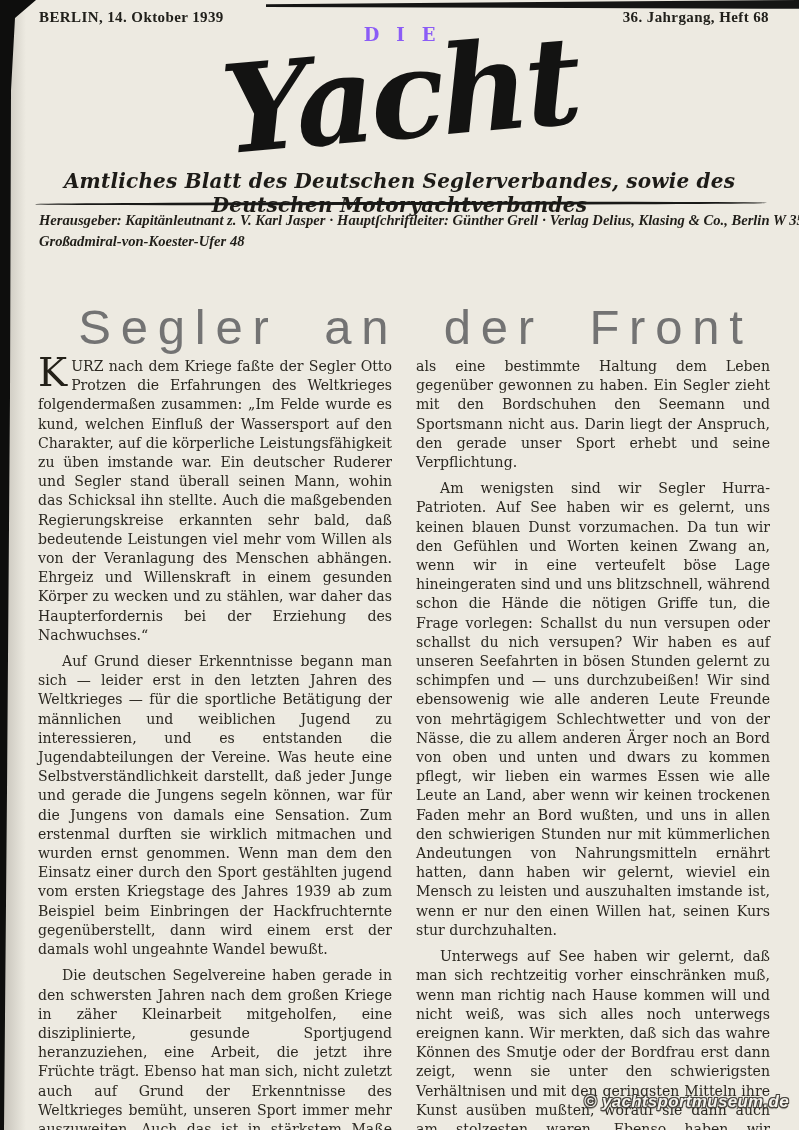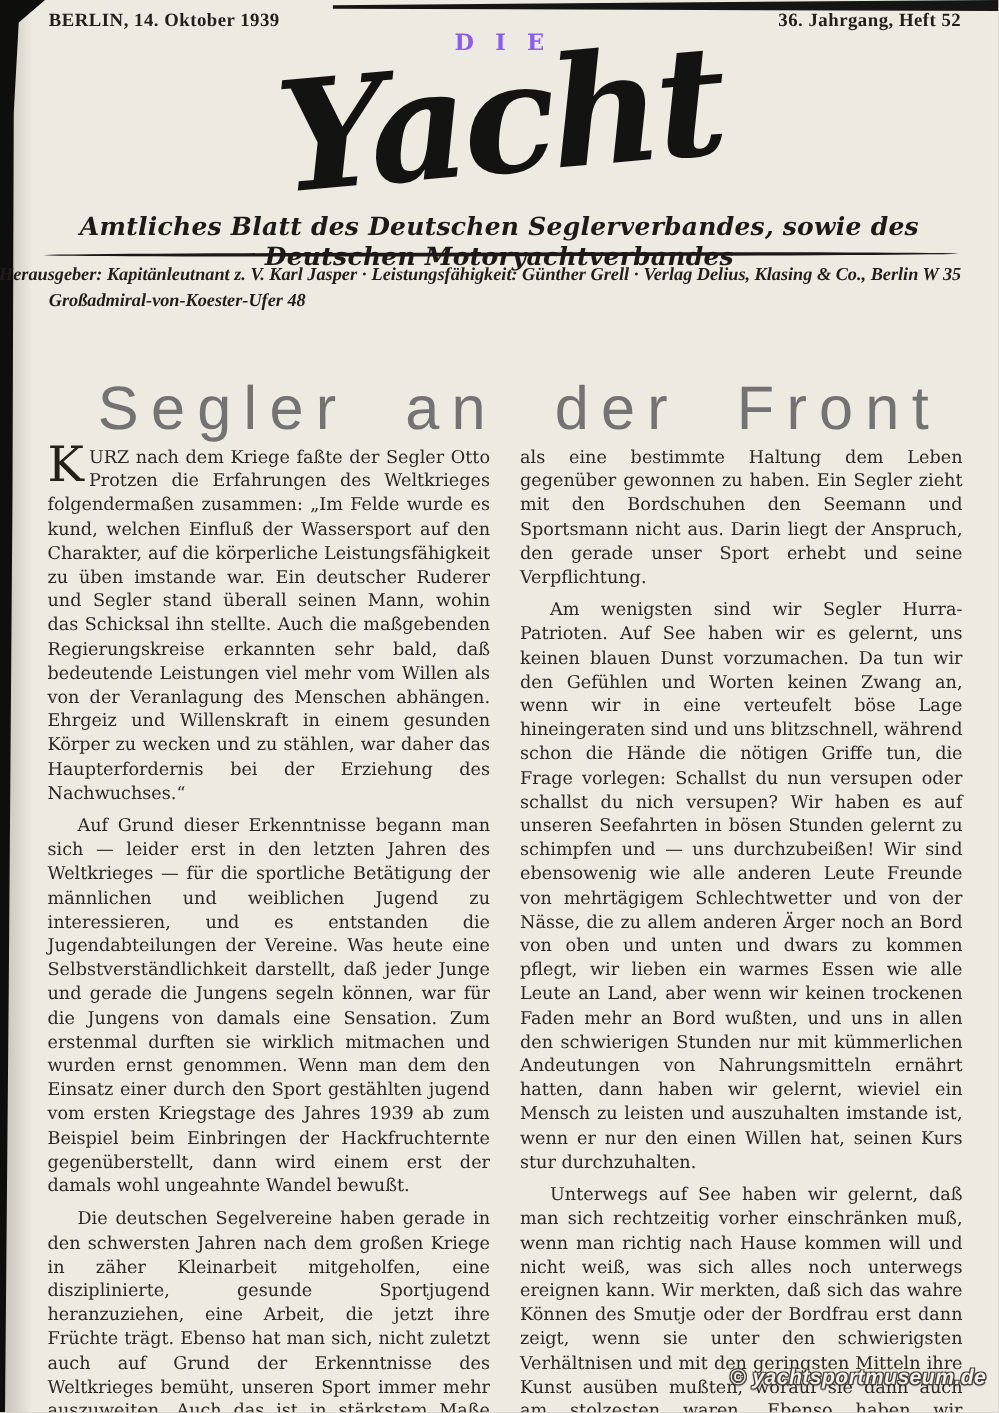--- a/index.html
+++ b/index.html
@@ -24,21 +24,21 @@
     font-size:122px; line-height:1.05; margin-top:-14px; transform:rotate(-5deg); color:#131312;
     letter-spacing:-4px; }
   .subtitle { position:absolute; top:169px; left:0; width:100%; text-align:center;
     font-family:"DejaVu Serif", serif; font-style:italic; font-weight:bold;
     font-size:20px; letter-spacing:.2px; color:#1d1b17; }
   .rule { position:absolute; top:202px; left:35px; right:32px; height:3px; background:#191917;
     border-radius:50%/60%; transform:rotate(-.1deg); }
   .publisher { position:absolute; top:212px; left:39px; right:30px;
     font-family:"Liberation Serif", serif; font-style:italic; font-weight:bold;
     font-size:14.6px; color:#201e19; }
-  .pub-line1 { display:flex; justify-content:flex-end; white-space:nowrap; }
+  .pub-line1 { display:flex; justify-content:flex-start; white-space:nowrap; }
   .pub-line1 .dot { padding:0 4px; }
   .pub-line2 { display:flex; justify-content:space-between; margin-top:4px; }
   .title { position:absolute; top:283px; left:0; width:100%; margin:16px; text-align:center;
     font-family:"Liberation Sans", sans-serif; font-weight:400; font-size:49px;
     letter-spacing:.2em; word-spacing:.45em; color:#737373; }
   .columns { position:absolute; top:357px; left:38px; right:29px; display:flex; gap:24px; }
   .col { flex:1; min-width:0; font-size:14.1px; line-height:19.2px; text-align:justify;
     hyphens:auto; -webkit-hyphens:auto; color:#2b2821; }
   .col p { margin:0 0 7px 0; }
   .col p + p { text-indent:1.7em; }
@@ -52,33 +52,33 @@
 <body>
 
 <div class="page">
   <div class="shade-left"></div>
   <div class="edge-left"></div>
   <div class="edge-top"></div>
 
   <header>
     <div class="top-row">
       <span>BERLIN, 14. Oktober 1939</span>
-      <span>36. Jahrgang, Heft 52</span>
+      <span>36. Jahrgang, Heft 68</span>
     </div>
     <div class="logo">
       <div class="logo-die">DIE</div>
       <div class="logo-yacht">Yacht</div>
     </div>
     <div class="subtitle">Amtliches Blatt des Deutschen Seglerverbandes, sowie des Deutschen Motoryachtverbandes</div>
     <div class="rule"></div>
     <div class="publisher">
       <div class="pub-line1">
         <span>Herausgeber: Kapitänleutnant z. V. Karl Jasper</span>
         <span class="dot">·</span>
-        <span>Leistungsfähigkeit: Günther Grell</span>
+        <span>Hauptſchriftleiter: Günther Grell</span>
         <span class="dot">·</span>
         <span>Verlag Delius, Klasing &amp; Co., Berlin W 35</span>
       </div>
       <div class="pub-line2">
         <span>Großadmiral-von-Koester-Ufer 48</span>
       </div>
     </div>
   </header>
 
   <h1 class="title">Segler an der Front</h1>

